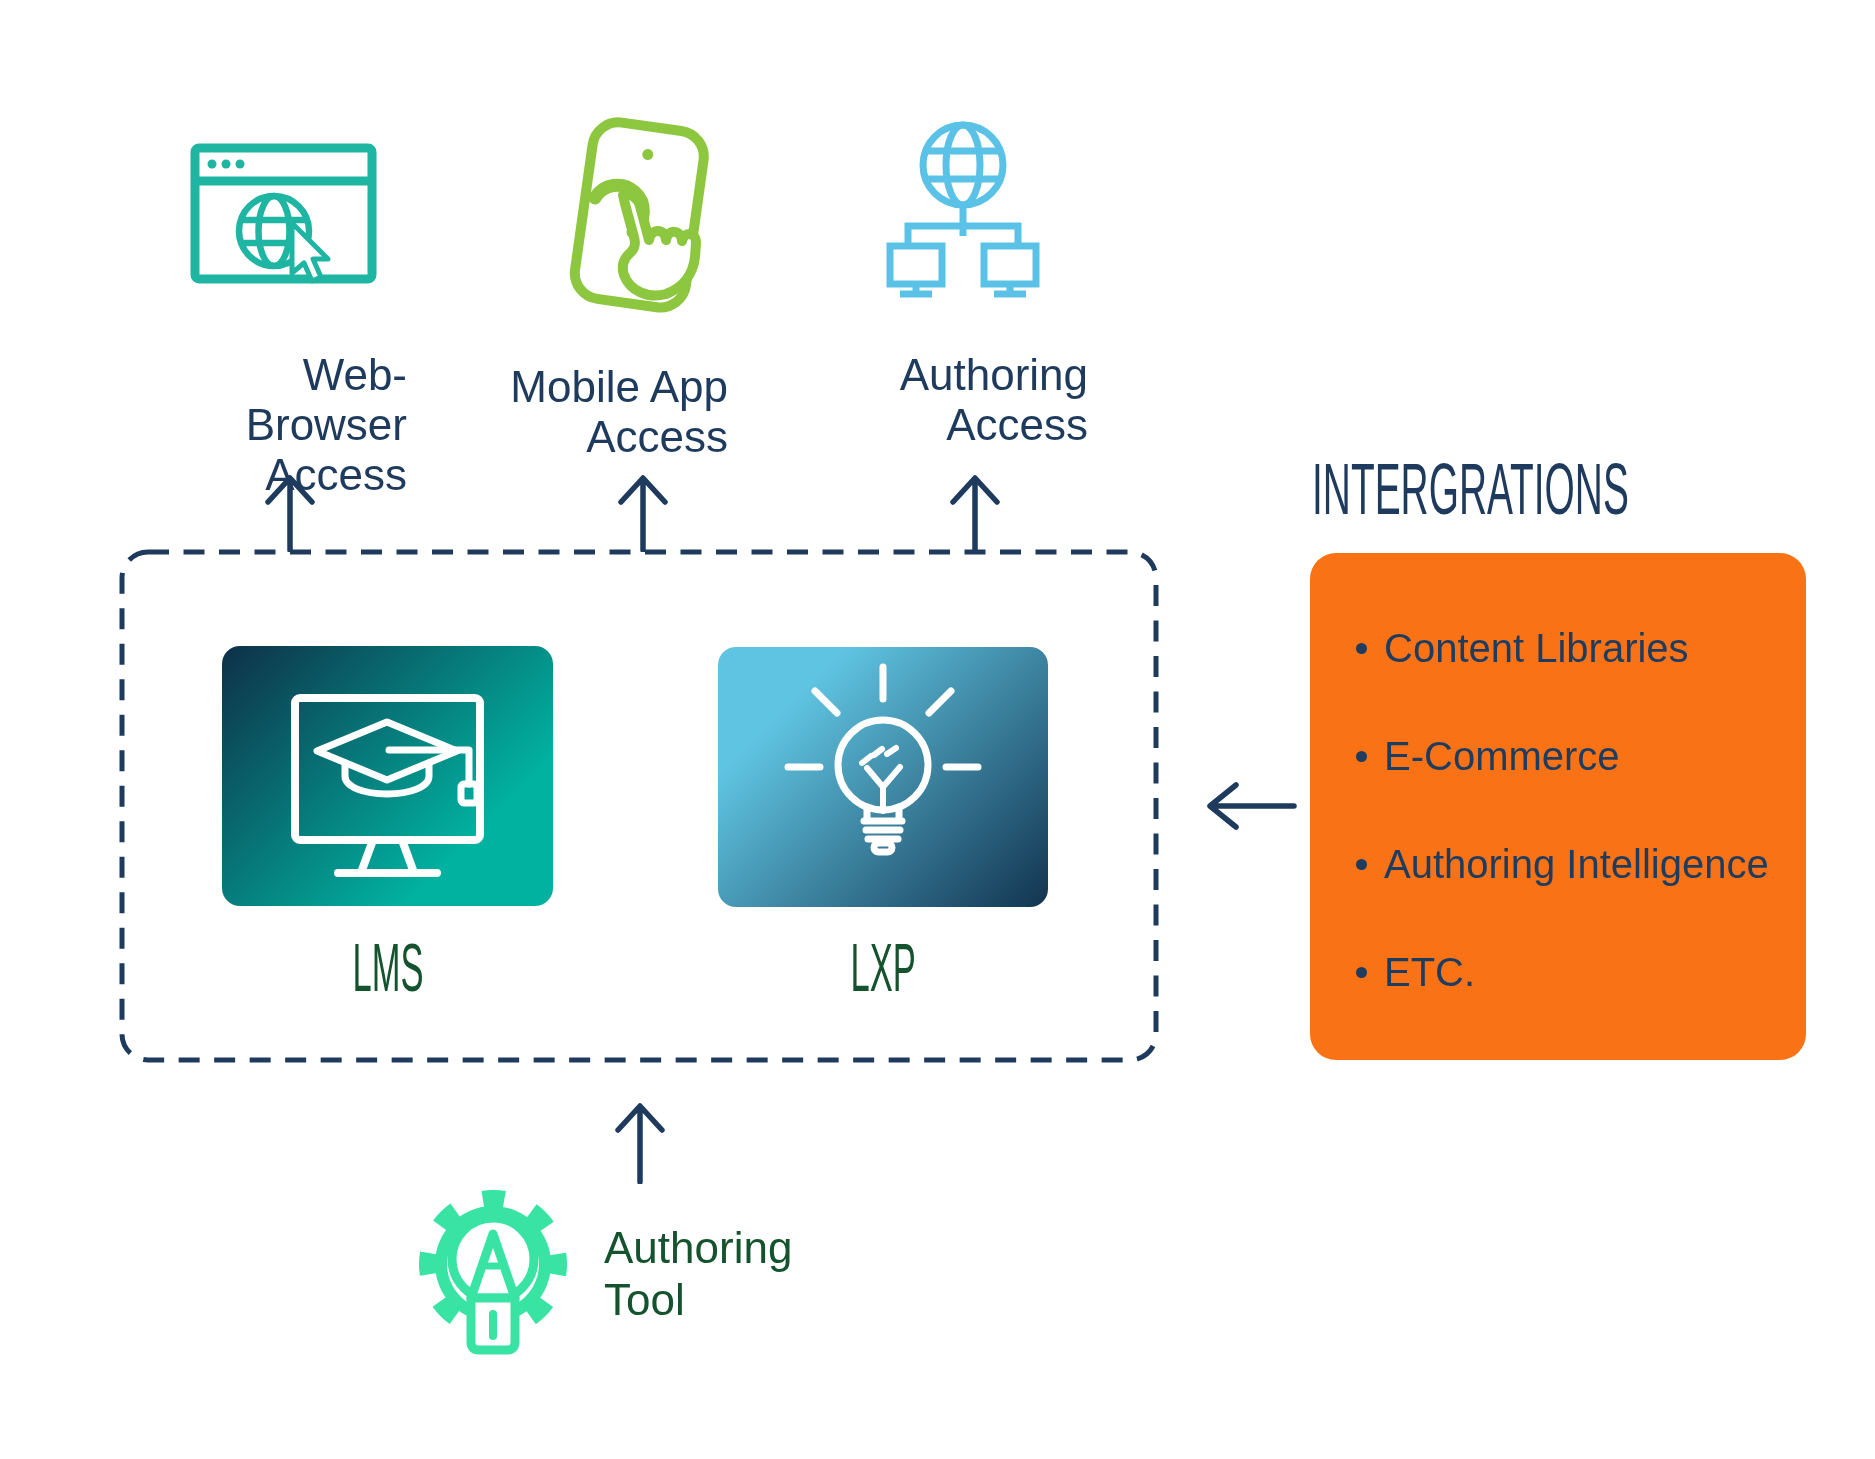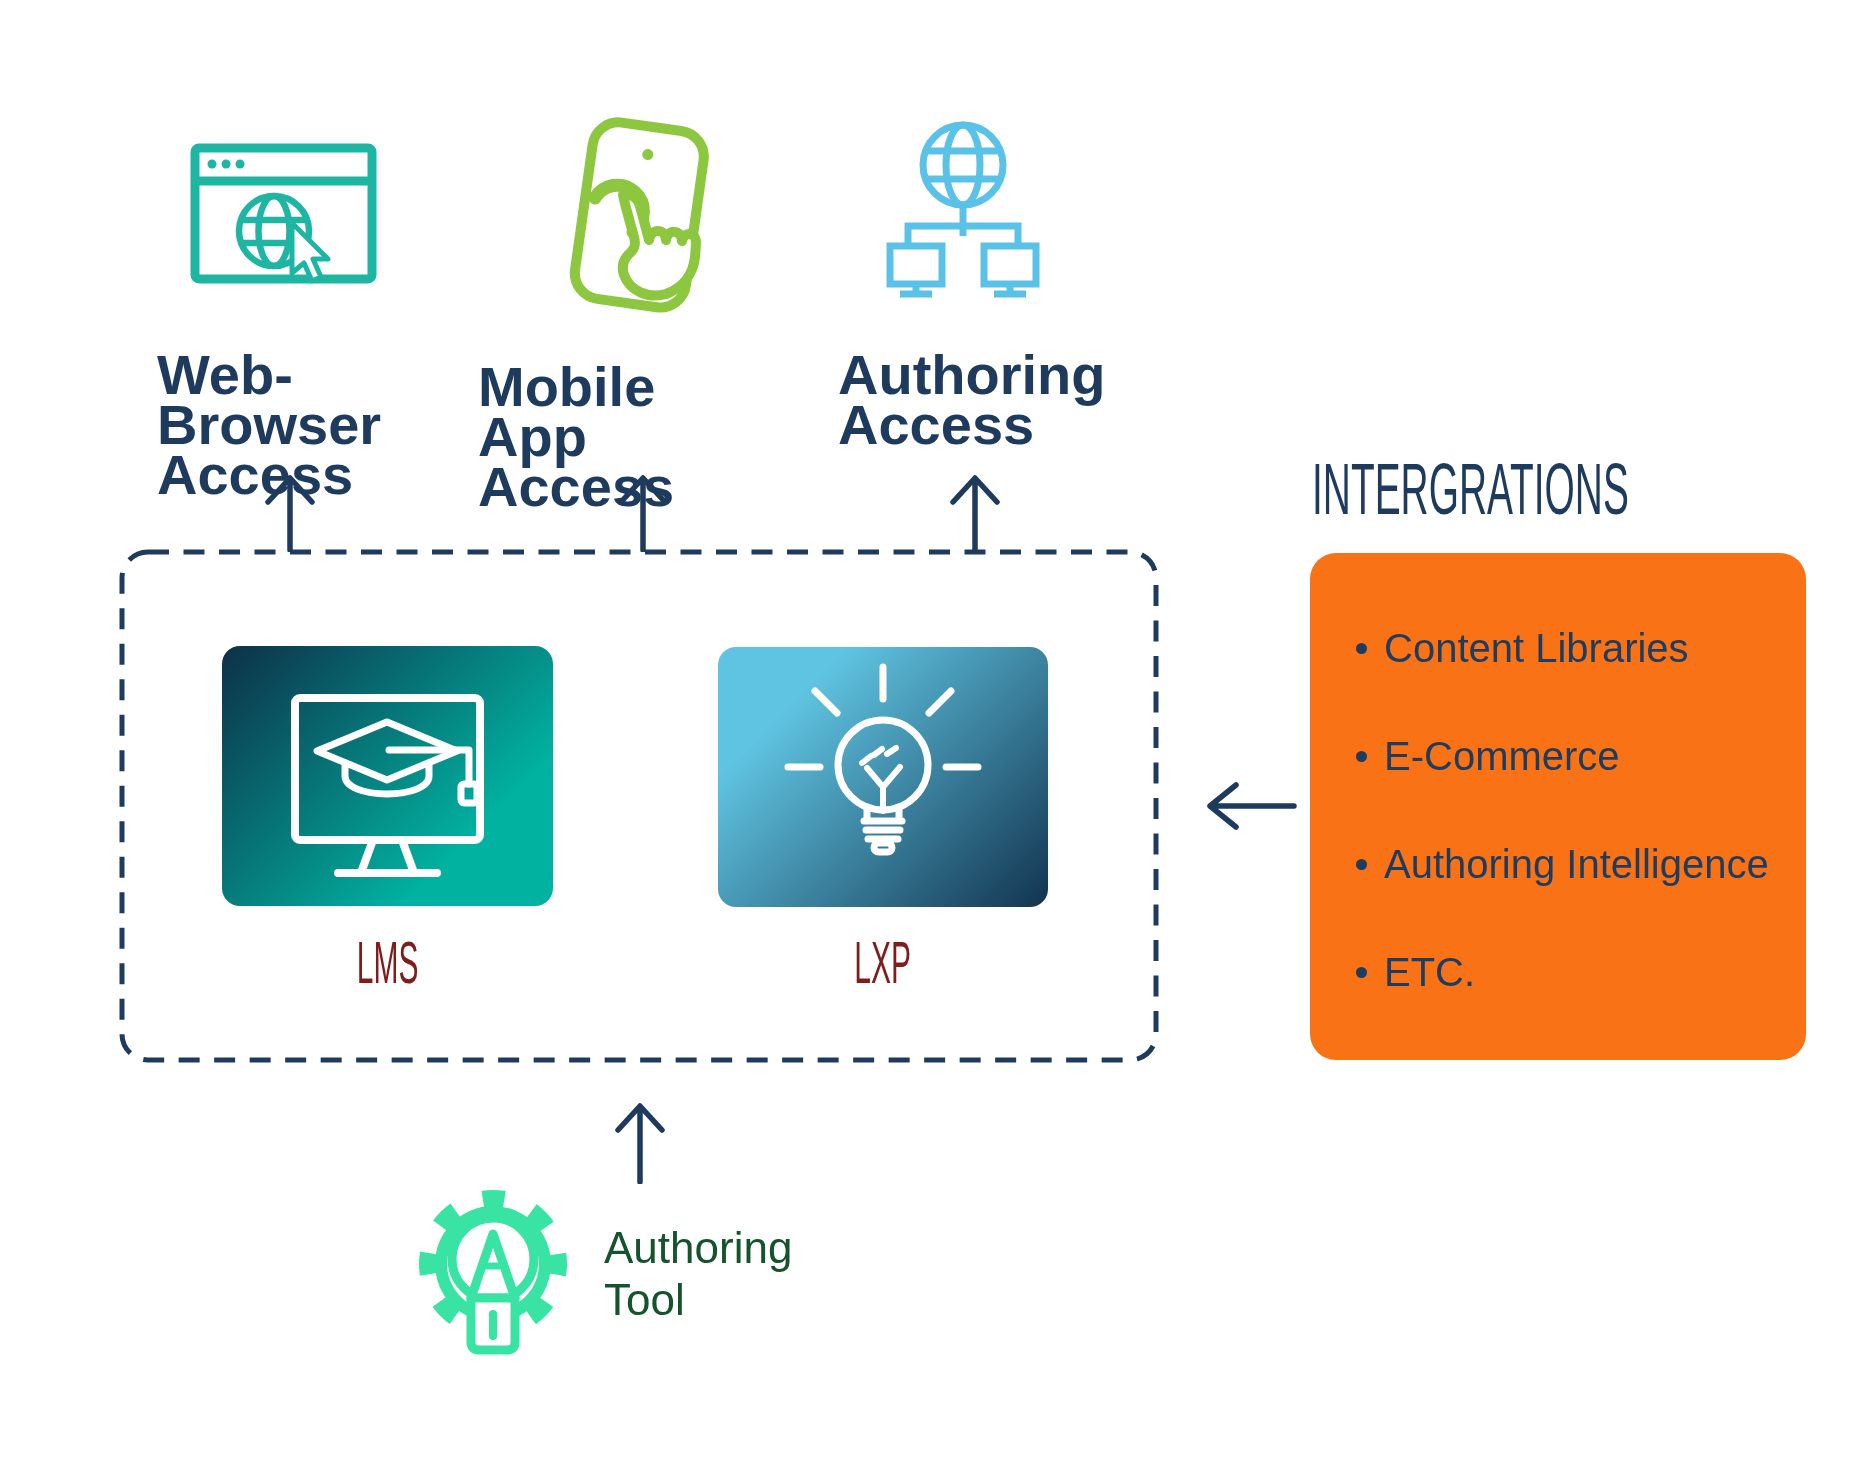--- a/index.html
+++ b/index.html
@@ -1,23 +1,23 @@
 <!DOCTYPE html>
 <html><head>
 <meta charset="utf-8">
 <style>
   html,body{margin:0;padding:0;}
   body{
     width:1875px;height:1459px;background:#ffffff;position:relative;overflow:hidden;
     font-family:"Liberation Sans", sans-serif;color:#1e3a5c;
   }
   .abs{position:absolute;}
-  .access-label{font-size:56px;line-height:50px;text-align:left;color:#1e3a5c;font-weight:bold;}
+  .access-label{font-size:44px;line-height:50px;text-align:right;color:#1e3a5c;}
   .cond{display:inline-block;white-space:nowrap;}
-  .big-label{font-size:60px;font-weight:400;color:#7f1d1d;text-align:center;}
+  .big-label{font-size:69px;font-weight:400;color:#14532d;text-align:center;}
   .big-label .cond{transform:scaleX(0.5);transform-origin:center;}
   .heading{font-size:72px;font-weight:400;color:#1e3a5c;}
   .heading .cond{transform:scaleX(0.54);transform-origin:left center;}
   .card{border-radius:18px;display:flex;align-items:center;justify-content:center;}
   .card-lms{background:linear-gradient(135deg,#0e3048 0%,#01b2a1 75%);}
   .card-lxp{background:linear-gradient(135deg,#5fc4e1 22%,#123450 100%);}
   .panel{background:#f97316;border-radius:26px;box-sizing:border-box;padding:72px 30px 0 46px;}
   .li-row{display:flex;align-items:center;height:47px;margin-bottom:61px;font-size:40px;color:#1d3c5f;}
   .dot{width:11px;height:11px;border-radius:50%;background:#1d3c5f;margin-right:17px;flex:none;}
   .authoring-label{font-size:44px;line-height:52px;color:#14532d;}

